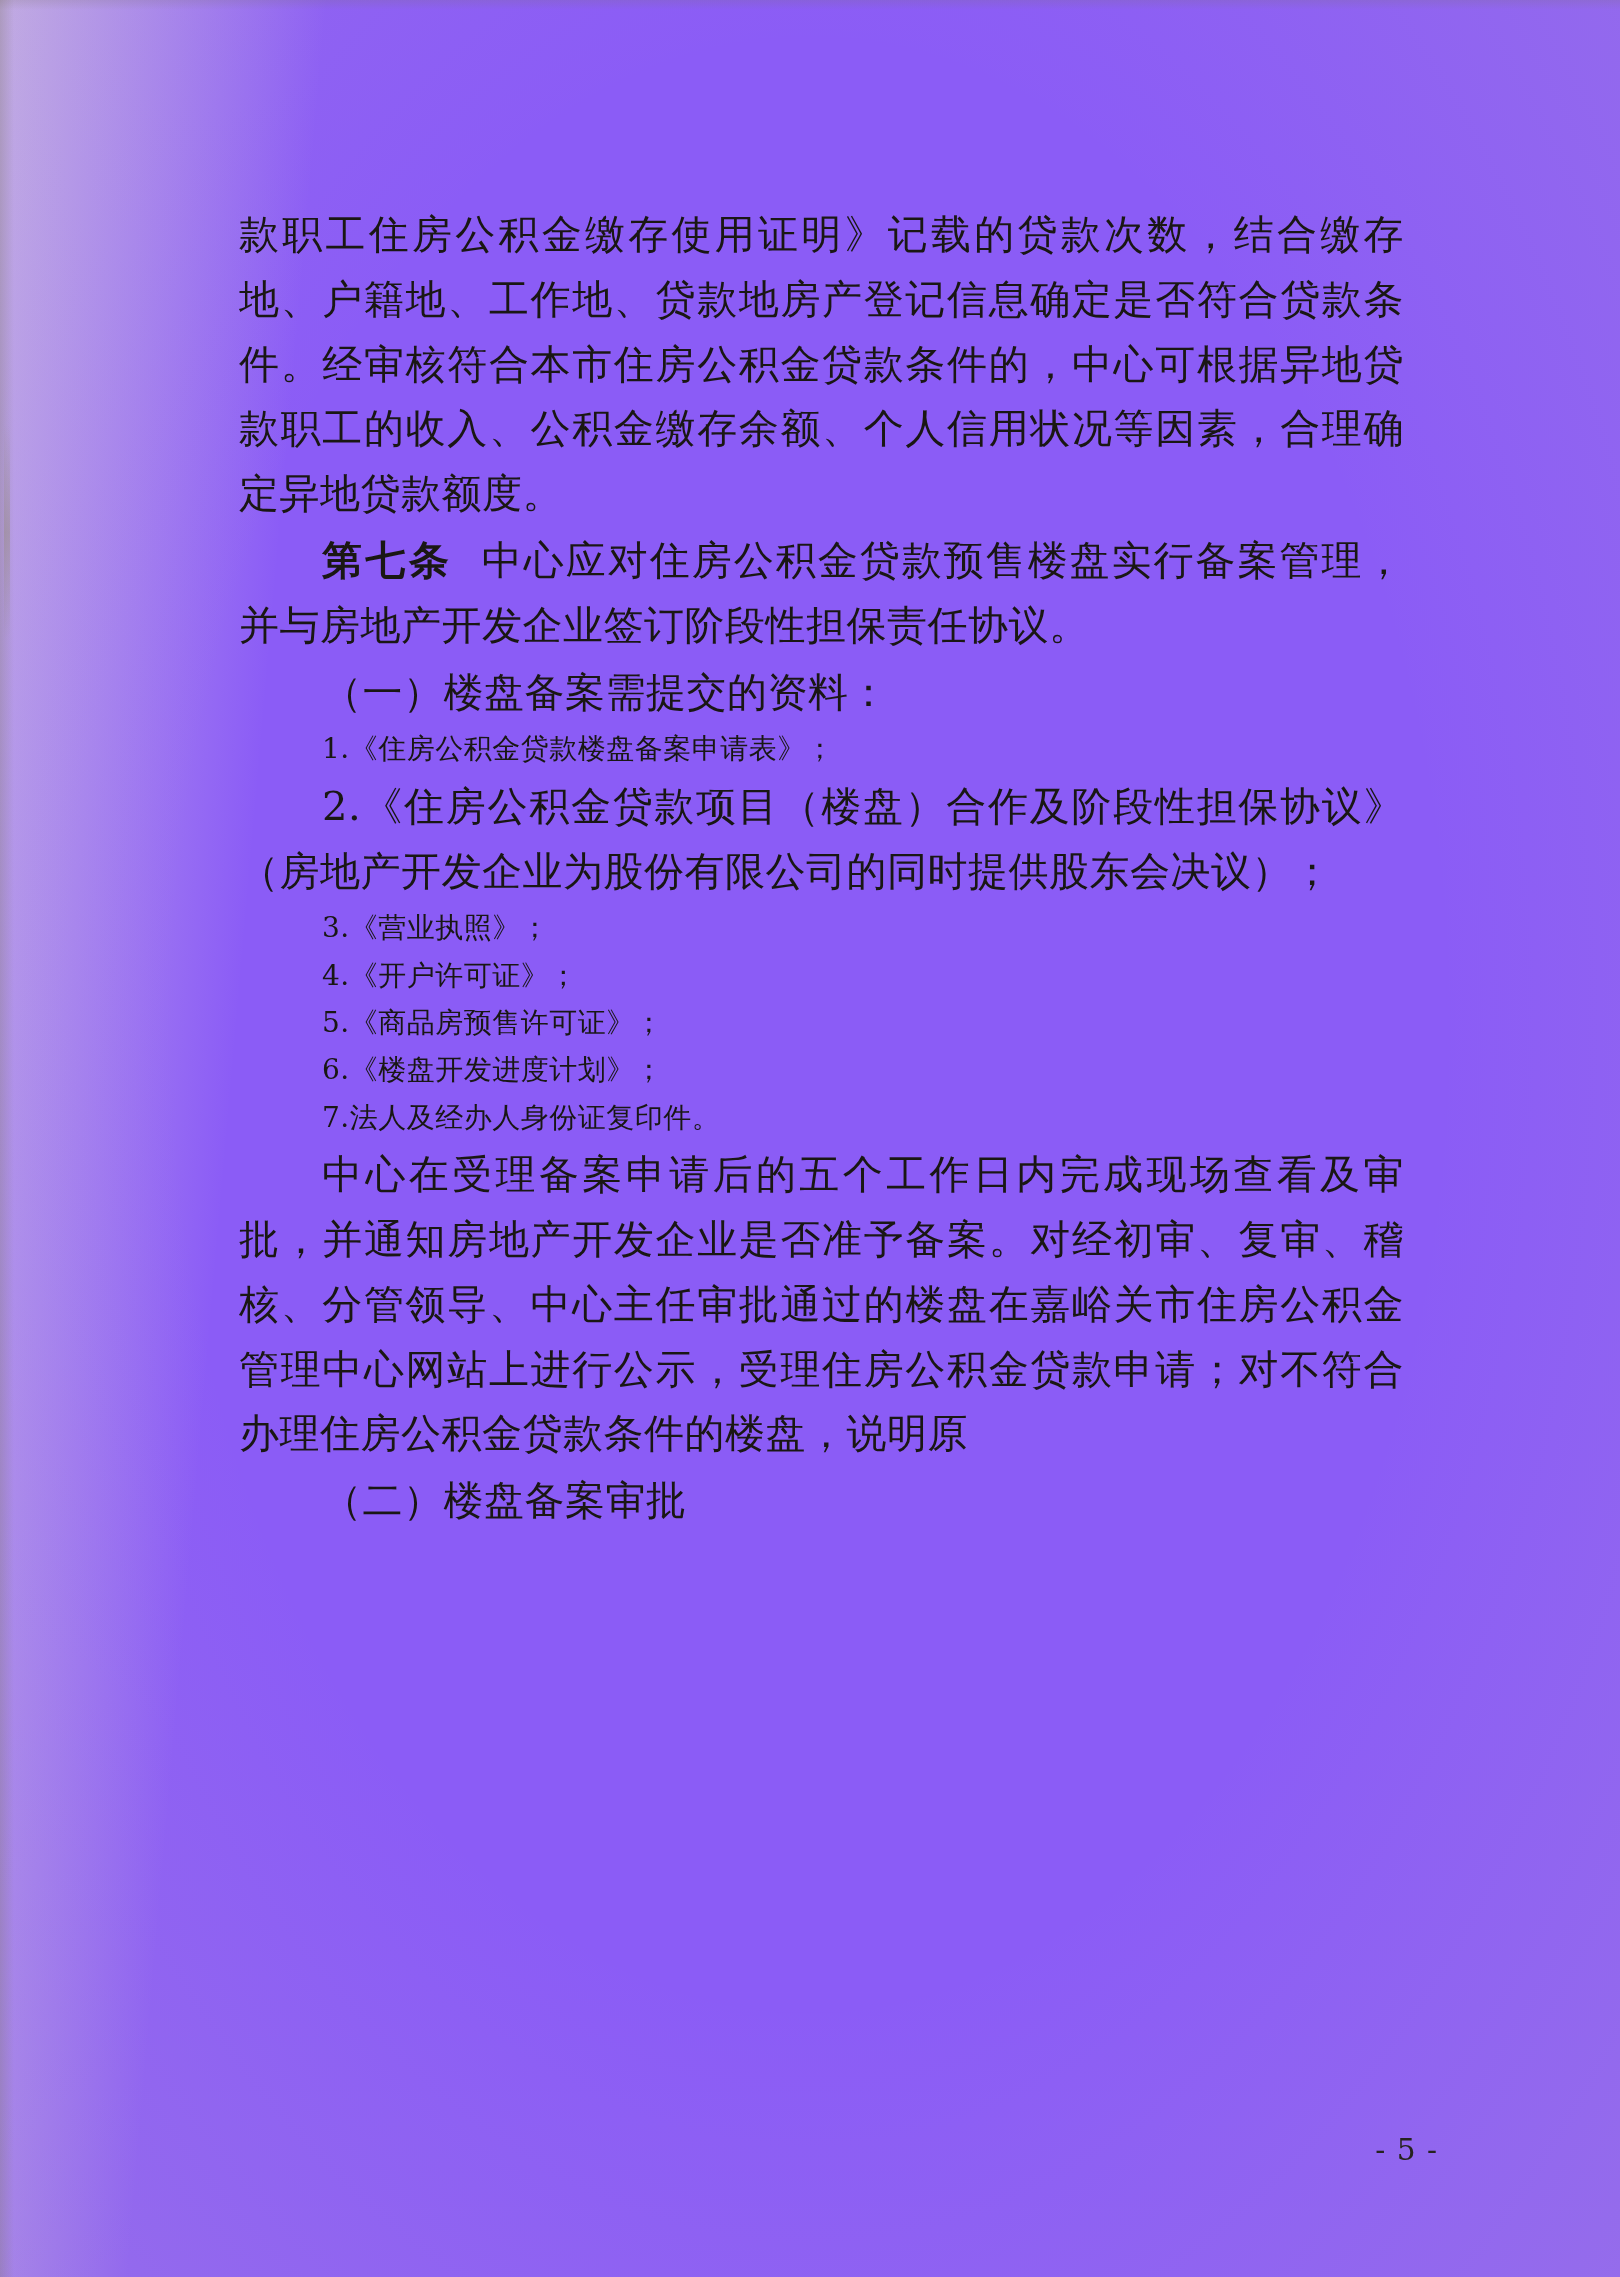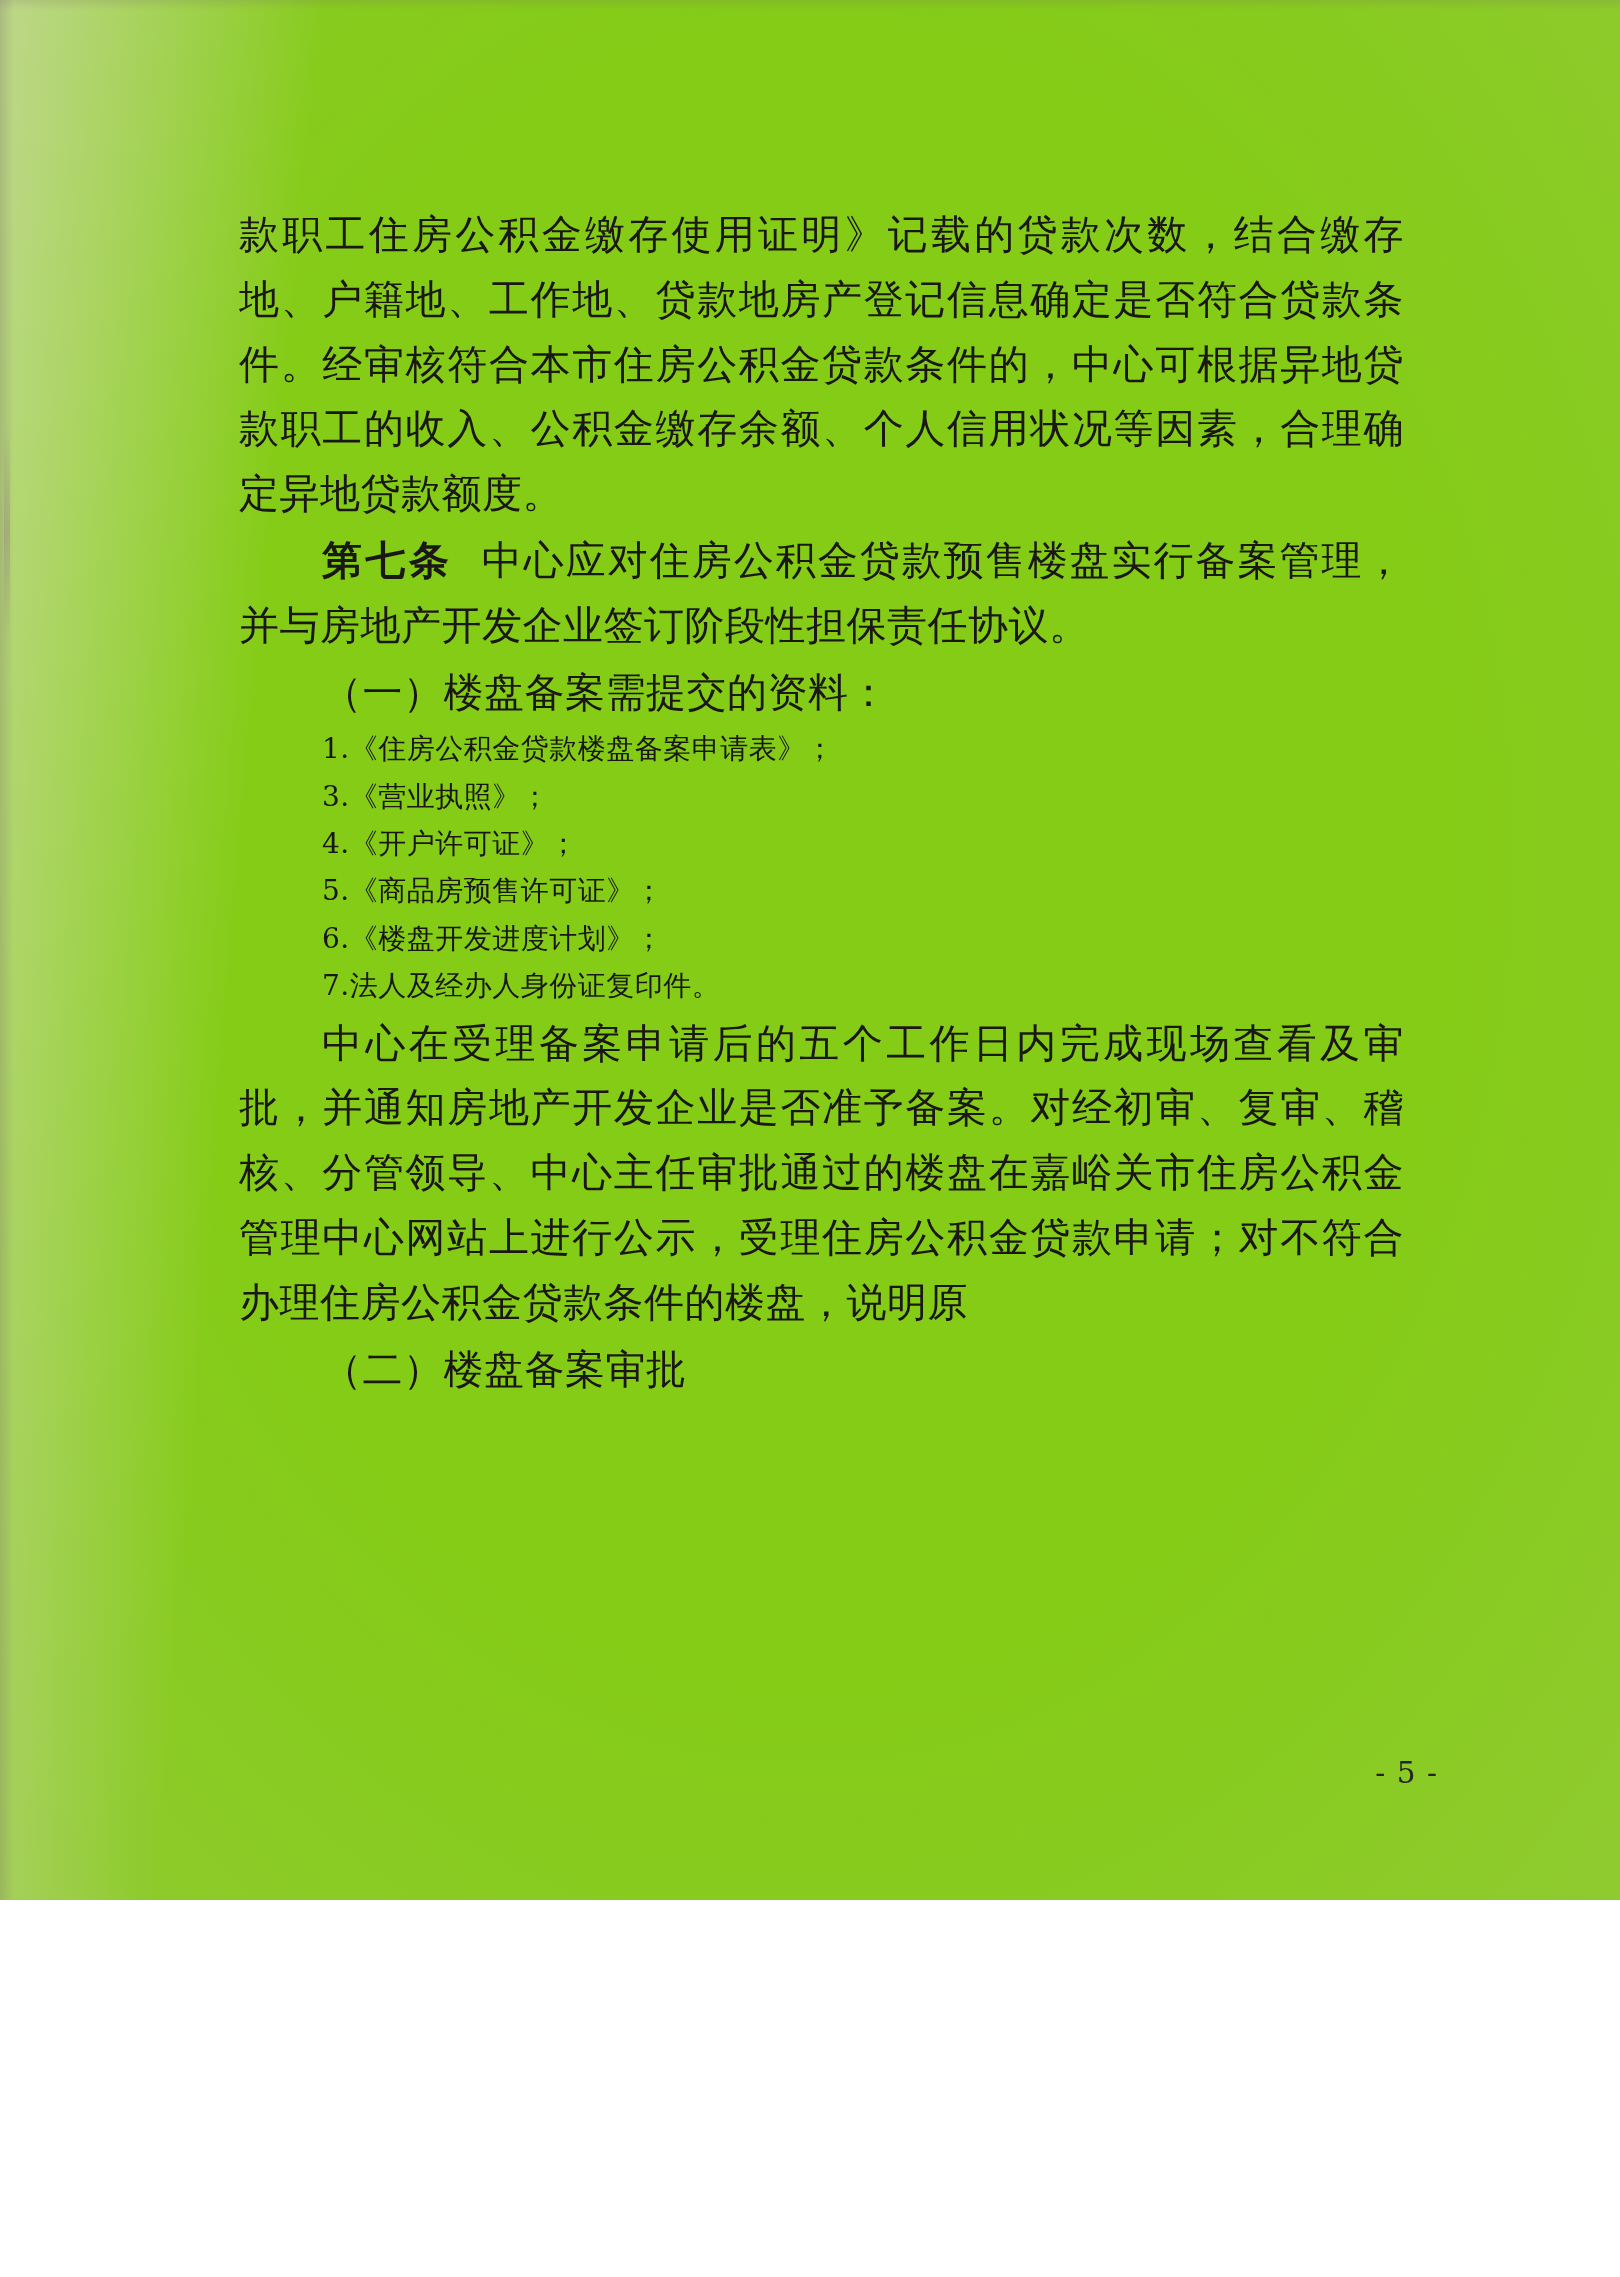--- a/index.html
+++ b/index.html
@@ -3,22 +3,22 @@
 <meta charset="utf-8">
 <style>
   html, body {
     margin: 0;
     padding: 0;
     background: #ffffff;
   }
   .page {
     position: relative;
     width: 1620px;
-    height: 1900px;
-    background: #84cc16;
+    height: 2277px;
+    background: #8b5cf6;
     overflow: hidden;
     font-family: "DejaVu Serif", "Liberation Serif", serif;
     color: #191714;
   }
   
   .paper-tint {
     position: absolute;
     inset: 0;
     background:
       radial-gradient(ellipse at 50% 45%, rgba(255,255,255,0) 55%, rgba(200,192,180,0.16) 100%),
@@ -109,20 +109,21 @@
   <div class="content">
 
     <p class="para">款职工住房公积金缴存使用证明》记载的贷款次数，结合缴存地、户籍地、工作地、贷款地房产登记信息确定是否符合贷款条件。经审核符合本市住房公积金贷款条件的，中心可根据异地贷款职工的收入、公积金缴存余额、个人信用状况等因素，合理确定异地贷款额度。</p>
 
     <p class="para indent-2"><span class="bold-head">第七条</span>&nbsp;&nbsp;<span>中心应对住房公积金贷款预售楼盘实行备案管理，并与房地产开发企业签订阶段性担保责任协议。</span></p>
 
     <p class="para indent-2">（一）楼盘备案需提交的资料：</p>
 
     <p class="item">1.《住房公积金贷款楼盘备案申请表》；</p>
 
+    <p class="item-hang">2.《住房公积金贷款项目（楼盘）合作及阶段性担保协议》（房地产开发企业为股份有限公司的同时提供股东会决议）；</p>
 
     <p class="item">3.《营业执照》；</p>
 
     <p class="item">4.《开户许可证》；</p>
 
     <p class="item">5.《商品房预售许可证》；</p>
 
     <p class="item">6.《楼盘开发进度计划》；</p>
 
     <p class="item">7.法人及经办人身份证复印件。</p>

